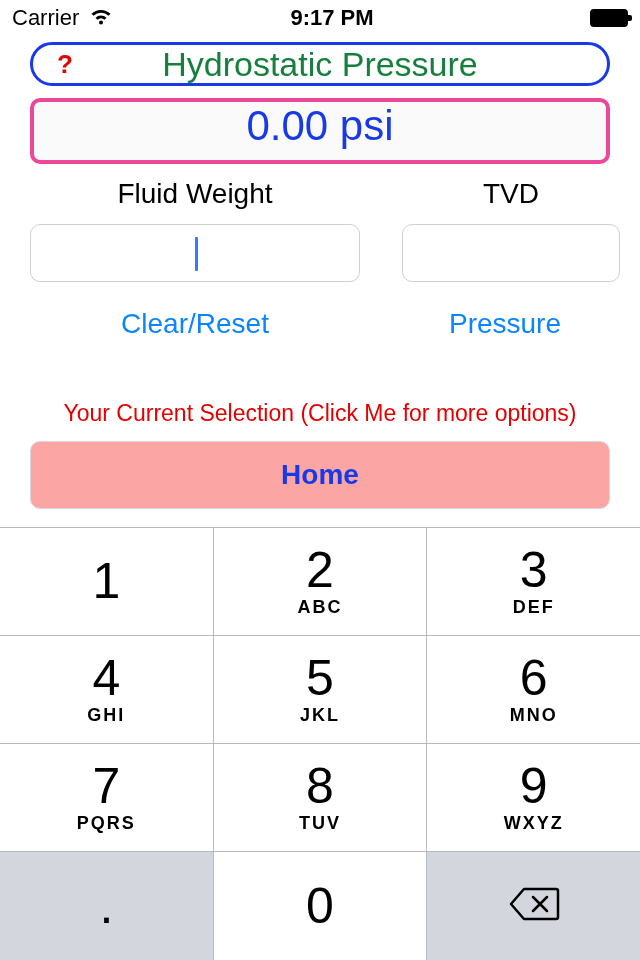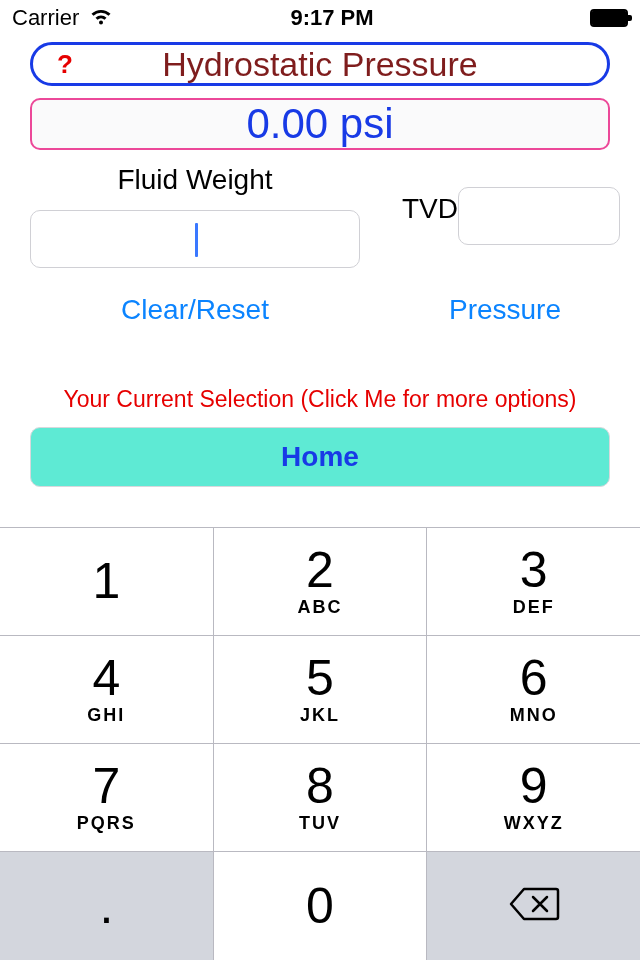--- a/index.html
+++ b/index.html
@@ -36,35 +36,35 @@
       border-radius: 24px;
       height: 44px;
       display: flex;
       align-items: center;
       position: relative;
       justify-content: center;
     }
     .title-pill .help {
       position: absolute; left: 24px; color: #e60000; font-weight: 700; font-size: 26px;
     }
-    .title-pill .title-text { font-size: 34px; color: #7f1d1d; font-weight: 400; }
+    .title-pill .title-text { font-size: 34px; color: #15803d; font-weight: 400; }
 
     
     .result-wrap { padding: 8px 30px 0 30px; }
     .result-box {
-      border: 2px solid #ec4899; border-radius: 10px; height: 52px;
+      border: 4px solid #ec4899; border-radius: 10px; height: 66px;
       display: flex; justify-content: center;
       background: #fafafb;
     }
     .result-box .result-text { color: #183ae6; font-size: 42px; }
 
     
     .inputs-row { display: flex; padding: 14px 20px 0 30px; gap: 42px; }
     .col-left { flex: 0 0 330px; display: flex; flex-direction: column; align-items: center; }
-    .col-right { flex: 1; display: flex; flex-direction: row; align-items: center; justify-content: space-between; }
+    .col-right { flex: 1; display: flex; flex-direction: column; align-items: center; justify-content: space-between; }
     .field-label { font-size: 28px; color: #000; margin-bottom: 14px; }
     .text-field {
       width: 100%; height: 58px; border: 1px solid #d0d0d5; border-radius: 10px;
       background: #fff; position: relative;
     }
     .text-field .caret {
       position: absolute; left: 50%; top: 12px; width: 3px; height: 34px; background: #3a78ff; border-radius: 1px;
       animation: blink 1.1s steps(1) infinite;
     }
     @keyframes blink { 50% { opacity: 0; } }
@@ -73,22 +73,22 @@
     .actions-row { display: flex; padding: 26px 20px 0 30px; gap: 30px; }
     .link-btn { background: none; border: none; font-size: 28px; color: #0b84ff; cursor: pointer; }
     .actions-row .col-left, .actions-row .col-right { flex-direction: row; justify-content: center; }
 
     
     .hint { text-align: center; color: #e60000; font-size: 23px; margin-top: 60px; }
 
     
     .home-wrap { padding: 14px 30px 0 30px; }
     .home-box {
-      border: 1px solid #d8d8dc; border-radius: 10px; height: 60px;
-      display: flex; align-items: center; justify-content: center; background: #5eead4;
+      border: 1px solid #d8d8dc; border-radius: 10px; height: 68px;
+      display: flex; align-items: center; justify-content: center; background: #fca5a5;
     }
     .home-box .home-text { color: #183ae6; font-size: 28px; font-weight: 700; }
 
     
     .keypad {
       position: absolute; left: 0; right: 0; bottom: 0;
       background: #fcfcfe;
       border-top: 1px solid #b9b9c1;
     }
     .key-row { display: flex; }

